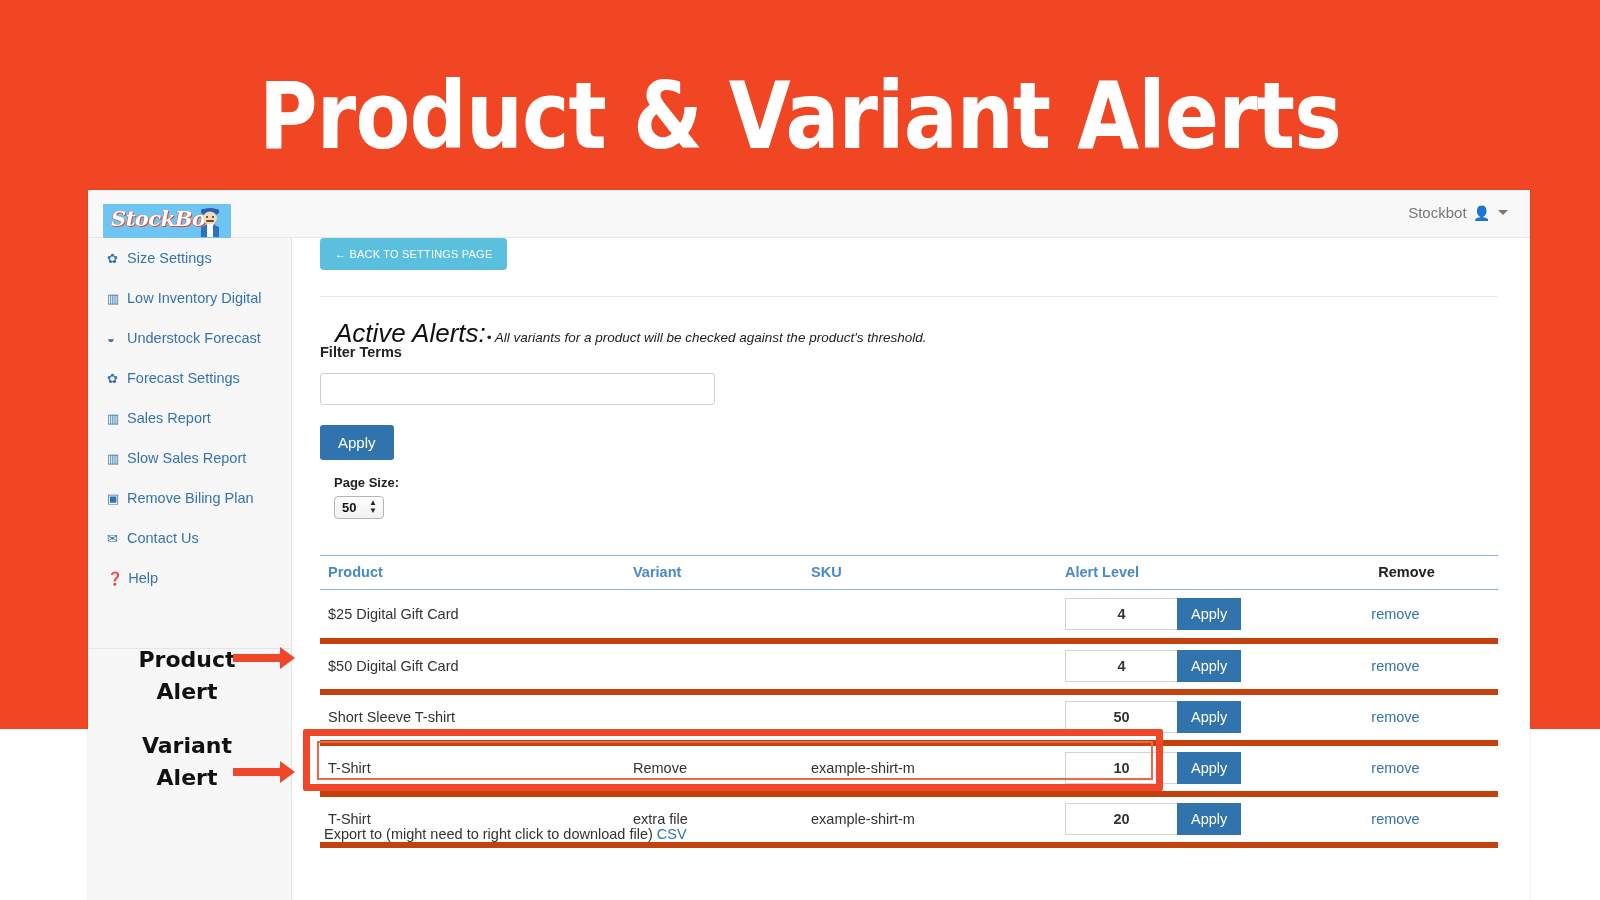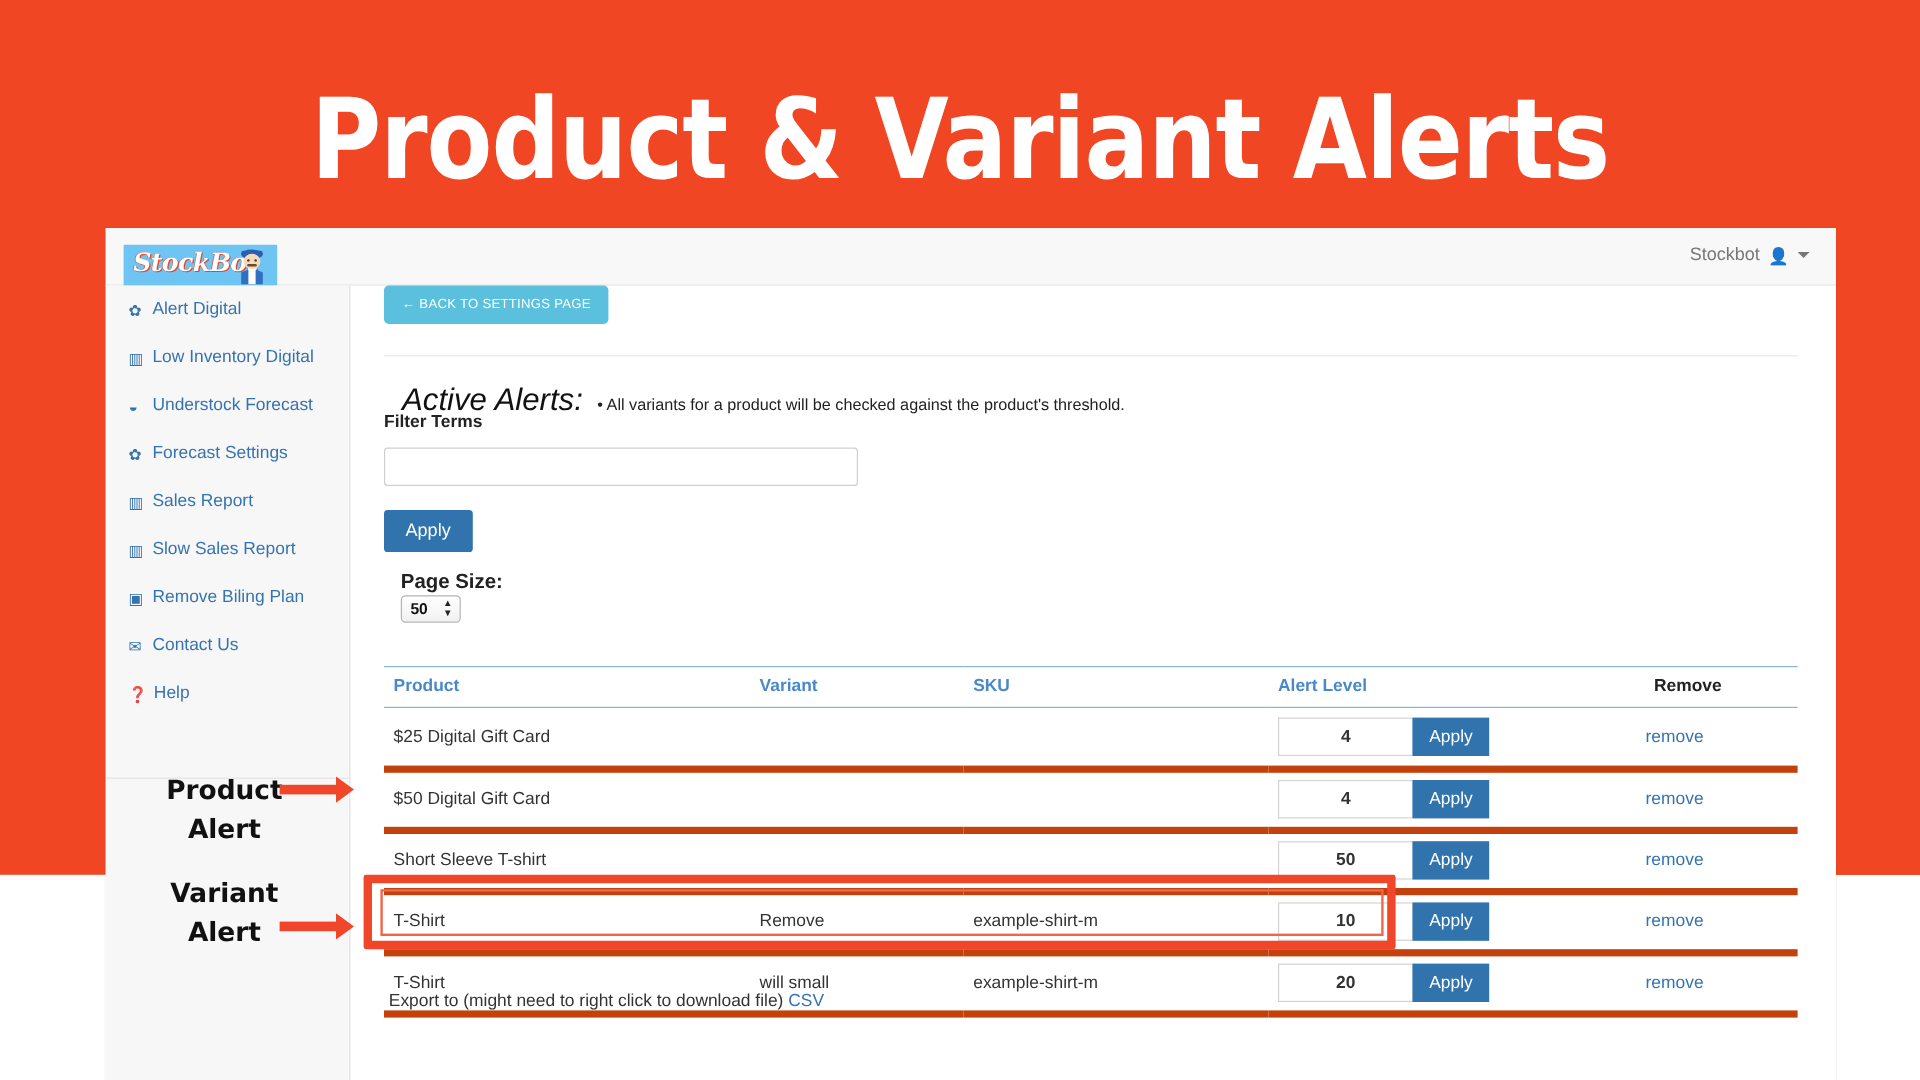--- a/index.html
+++ b/index.html
@@ -139,23 +139,24 @@
     display: flex; align-items: baseline;
   }
   .active-alerts-title {
     font-family: "Liberation Sans", sans-serif;
     font-style: italic;
     font-size: 26px;
     color: #111;
     padding-left: 15px;
   }
   .active-alerts-note {
+    font-style: italic;
     font-size: 13.5px;
     color: #222;
-    margin-left: 12px;
+    margin-left: 1px;
   }
 
   .filter-label {
     position: absolute; left: 232px; top: 154px;
     font-size: 14.5px; font-weight: bold; color: #222;
   }
   .filter-input {
     position: absolute; left: 232px; top: 183px;
     width: 395px; height: 32px;
     border: 1px solid #cfcfcf;
@@ -171,21 +172,21 @@
     background: #3174ad;
     color: #fff;
     border: none; border-radius: 3px;
     font-size: 15px;
     padding: 9px 18px;
     cursor: pointer;
   }
 
   .pagesize-label {
     position: absolute; left: 246px; top: 285px;
-    font-size: 17px; font-weight: bold; color: #222;
+    font-size: 13px; font-weight: bold; color: #222;
   }
   .pagesize-select {
     position: absolute; left: 246px; top: 306px;
     width: 50px; height: 23px;
     border: 1px solid #b4b4b4;
     border-radius: 4px;
     background: linear-gradient(#ffffff, #f1f1f1);
     font-size: 13px; font-weight: bold;
     color: #111;
     display: flex; align-items: center;
@@ -341,21 +342,21 @@
     <div class="navbar-user">
       <span>Stockbot</span>
       <span class="user-icon">👤</span>
       <span class="caret-down"></span>
     </div>
   </div>
 
   <div class="sidebar">
     <div class="nav-item">
       <span class="ni-icon">✿</span>
-      <span>Alert Digital</span>
+      <span>Size Settings</span>
     </div>
     <div class="nav-item">
       <span class="ni-icon">▥</span>
       <span>Low Inventory Digital</span>
     </div>
     <div class="nav-item">
       <span class="ni-icon">◒</span>
       <span>Understock Forecast</span>
     </div>
     <div class="nav-item">
@@ -469,21 +470,21 @@
             <input class="level-input" type="text" value="10" style="">
             <button class="btn-row-apply">Apply</button>
           </span>
         </td>
         <td>
           <a class="remove-link">remove</a>
         </td>
       </tr>
       <tr>
         <td>T-Shirt</td>
-        <td>will small</td>
+        <td>extra file</td>
         <td>example-shirt-m</td>
         <td>
           <span class="level-group">
             <input class="level-input" type="text" value="20" style="">
             <button class="btn-row-apply">Apply</button>
           </span>
         </td>
         <td>
           <a class="remove-link">remove</a>
         </td>

